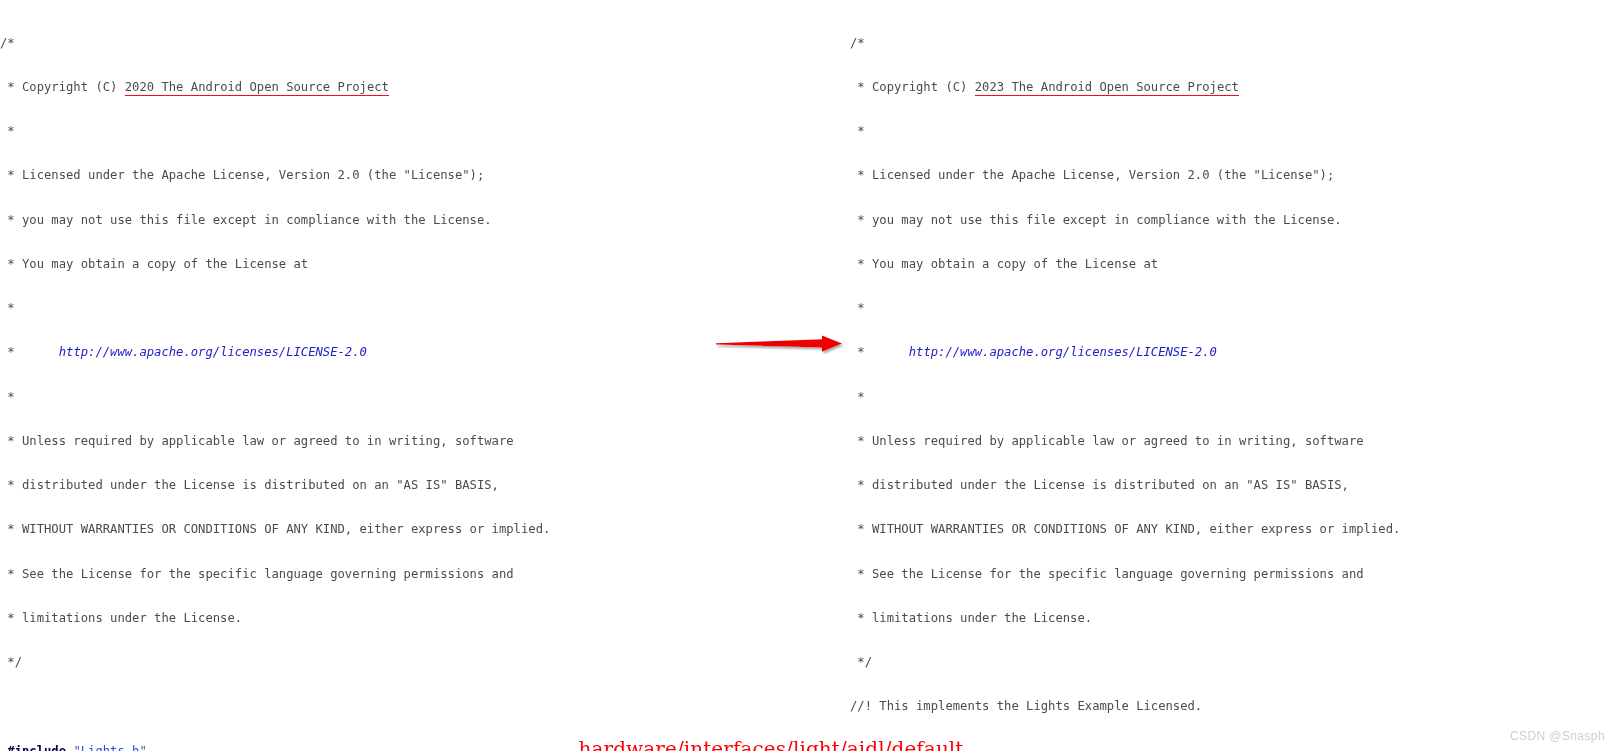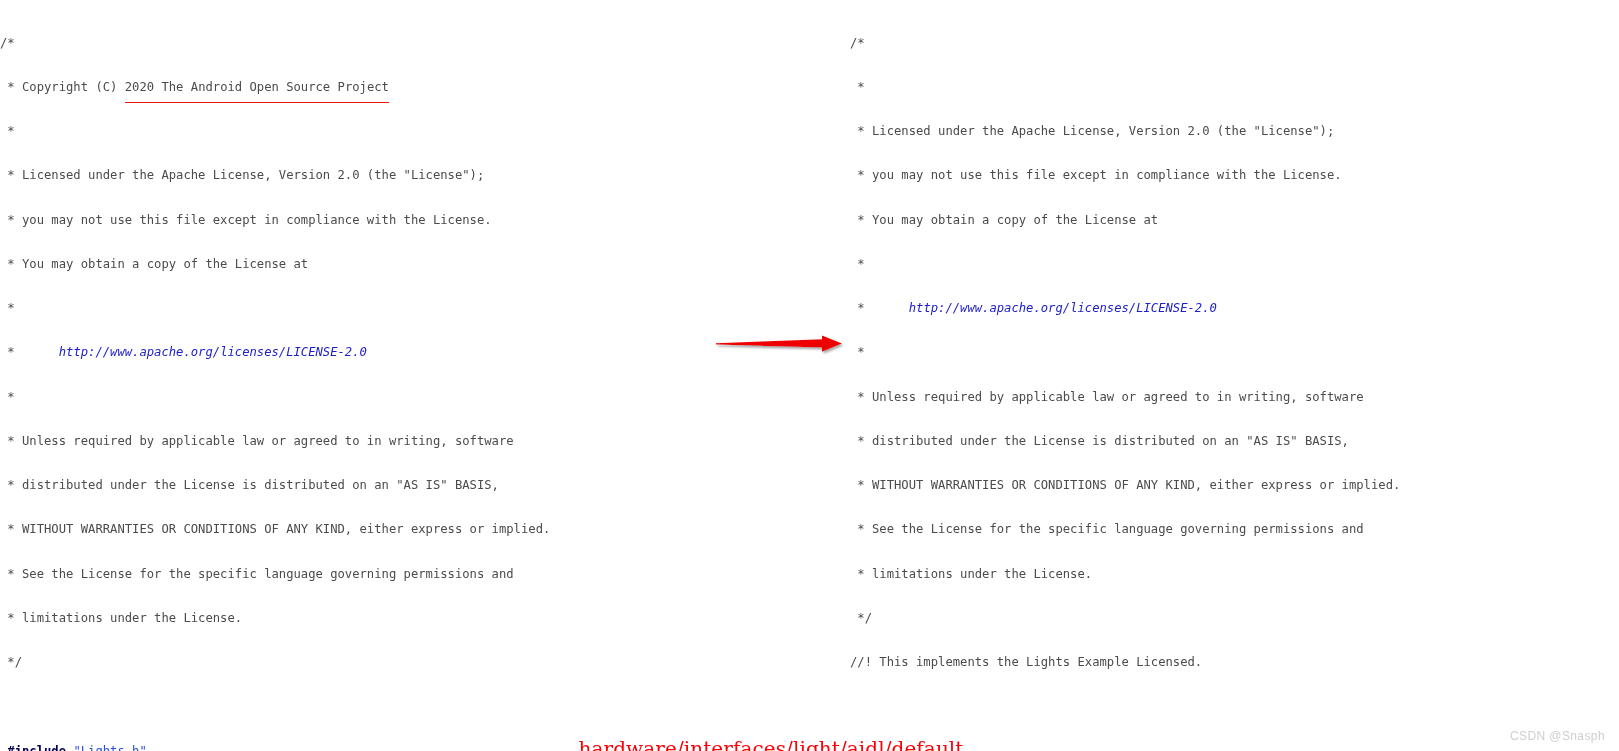--- a/index.html
+++ b/index.html
@@ -32,21 +32,21 @@
 
   
   .cmt    { color: #4b4b4b; }          
   .url    { color: #2020c8; text-decoration: none; font-style: italic; }
   .kw     { color: #000050; font-weight: bold; }          
   .str-b  { color: #2a4fd7; }
 
   
   .uline {
     border-bottom: 1.6px solid #ee1111;
-    padding-bottom: 8px;
+    padding-bottom: 1px;
   }
 
   
   #arrow {
     position: absolute;
     left: 716px;
     top: 332px;
     width: 128px;
     height: 24px;
   }
@@ -114,20 +114,21 @@
   
   
   
   
   
   
 </div>
 
 <div class="pane" id="pane-rust">
   <span class="ln cmt">/*</span>
+  <span class="ln cmt"> * Copyright (C) <span class="uline">2023</span><span class="uline"> The Android Open Source Project</span></span>
   <span class="ln cmt"> *</span>
   <span class="ln cmt"> * Licensed under the Apache License, Version 2.0 (the "License");</span>
   <span class="ln cmt"> * you may not use this file except in compliance with the License.</span>
   <span class="ln cmt"> * You may obtain a copy of the License at</span>
   <span class="ln cmt"> *</span>
   <span class="ln cmt"> *      <span class="url">http://www.apache.org/licenses/LICENSE-2.0</span></span>
   <span class="ln cmt"> *</span>
   <span class="ln cmt"> * Unless required by applicable law or agreed to in writing, software</span>
   <span class="ln cmt"> * distributed under the License is distributed on an "AS IS" BASIS,</span>
   <span class="ln cmt"> * WITHOUT WARRANTIES OR CONDITIONS OF ANY KIND, either express or implied.</span>

